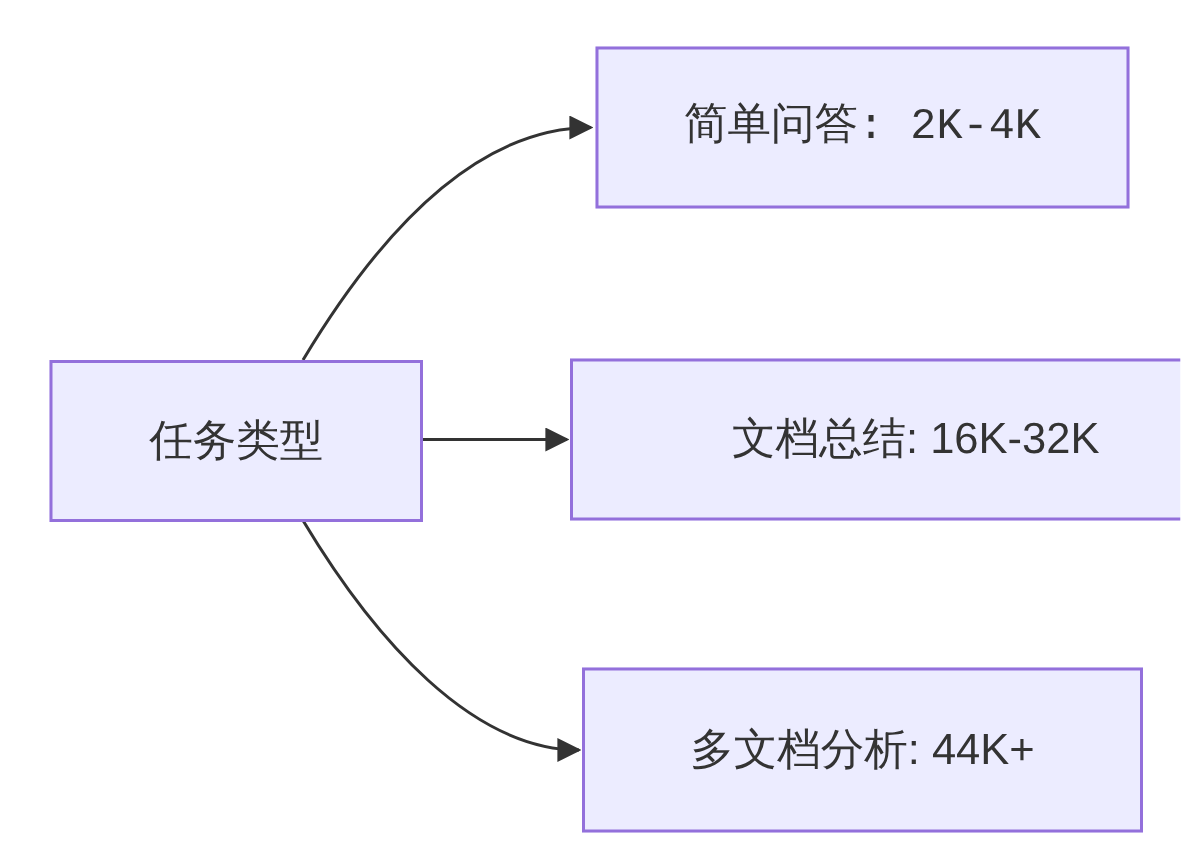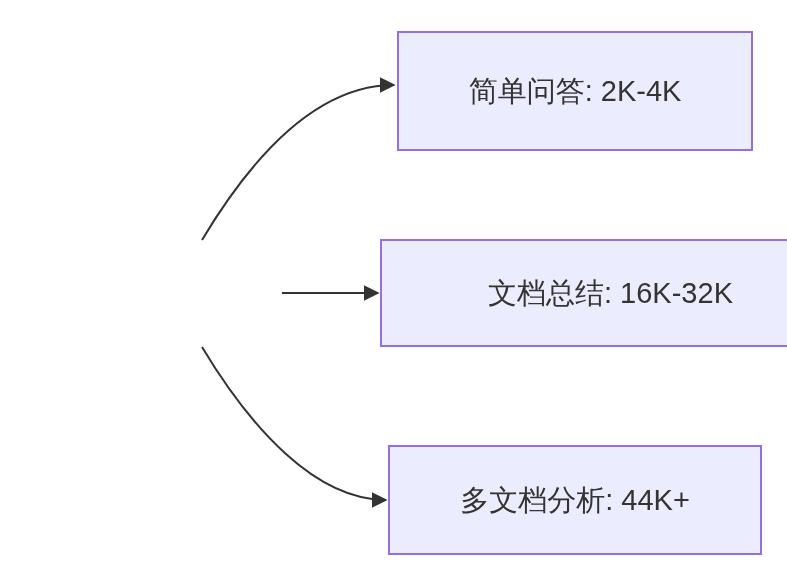--- a/index.html
+++ b/index.html
@@ -38,40 +38,43 @@
     color: var(--text);
     display: flex;
     align-items: center;
     justify-content: center;
     font-size: 29px;
     line-height: 1.2;
     text-align: center;
     white-space: nowrap;
   }
   .node-root   { left: 33px;  top: 240px; width: 249px; height: 108px; }
-  .node-b0     { left: 397px; top: 31px;  width: 356px; height: 120px; }
+  .node-b0     { left: 397px; top: 31px;  width: 356px; height: 108px; font-family: Liberation Mono, monospace; }
   .node-b1     { left: 380px; top: 239px; width: 461px; height: 108px; }
   .node-b2     { left: 388px; top: 445px; width: 374px; height: 110px; }
 </style>
 </head>
 <body>
 
 <div class="canvas">
 
   <svg class="edge-layer" viewBox="0 0 787 572" xmlns="http://www.w3.org/2000/svg">
     <defs>
       <marker id="arrowhead" viewBox="0 0 10 10" refX="9" refY="5" markerWidth="8" markerHeight="8" orient="auto-start-reverse">
         <path d="M0,0 L10,5 L0,10 z" fill="#333333"></path>
       </marker>
     </defs>
     <path class="edge" d="M202,240 C250,160 315,85 394,85" marker-end="url(#arrowhead)"></path>
     <path class="edge" d="M282,293 L378,293" marker-end="url(#arrowhead)"></path>
     <path class="edge" d="M202,347 C250,427 315,500 386,500" marker-end="url(#arrowhead)"></path>
   </svg>
 
+  <div class="node node-root">
+    <span>任务类型</span>
+  </div>
 
   <div class="node node-b0">
     <span>简单问答: 2K-4K</span>
   </div>
 
   <div class="node node-b1">
     <span>文档总结: 16K-32K</span>
   </div>
 
   <div class="node node-b2">

